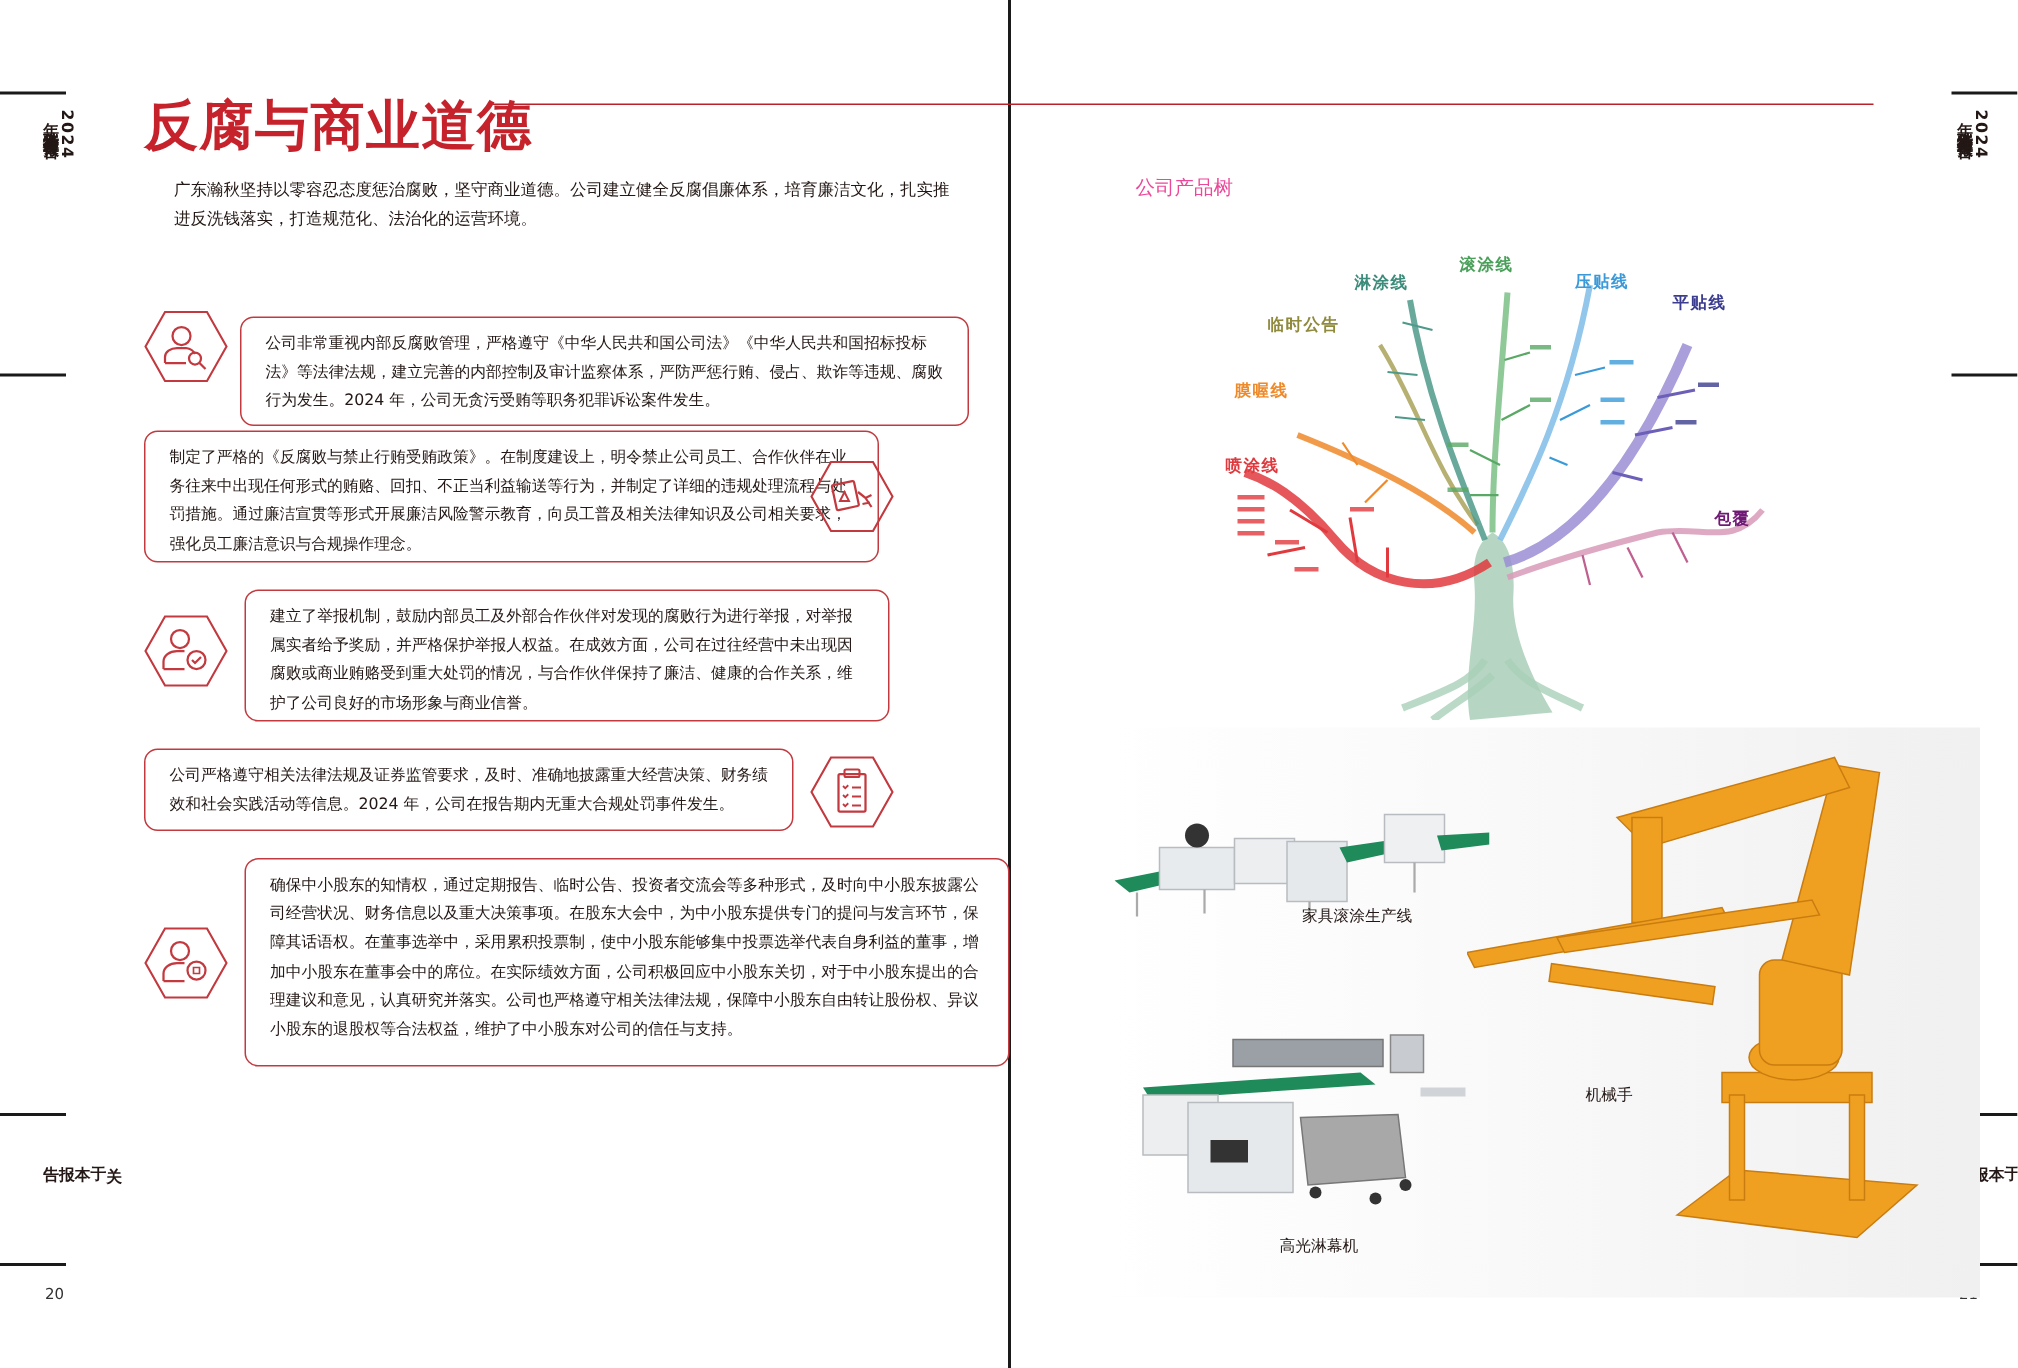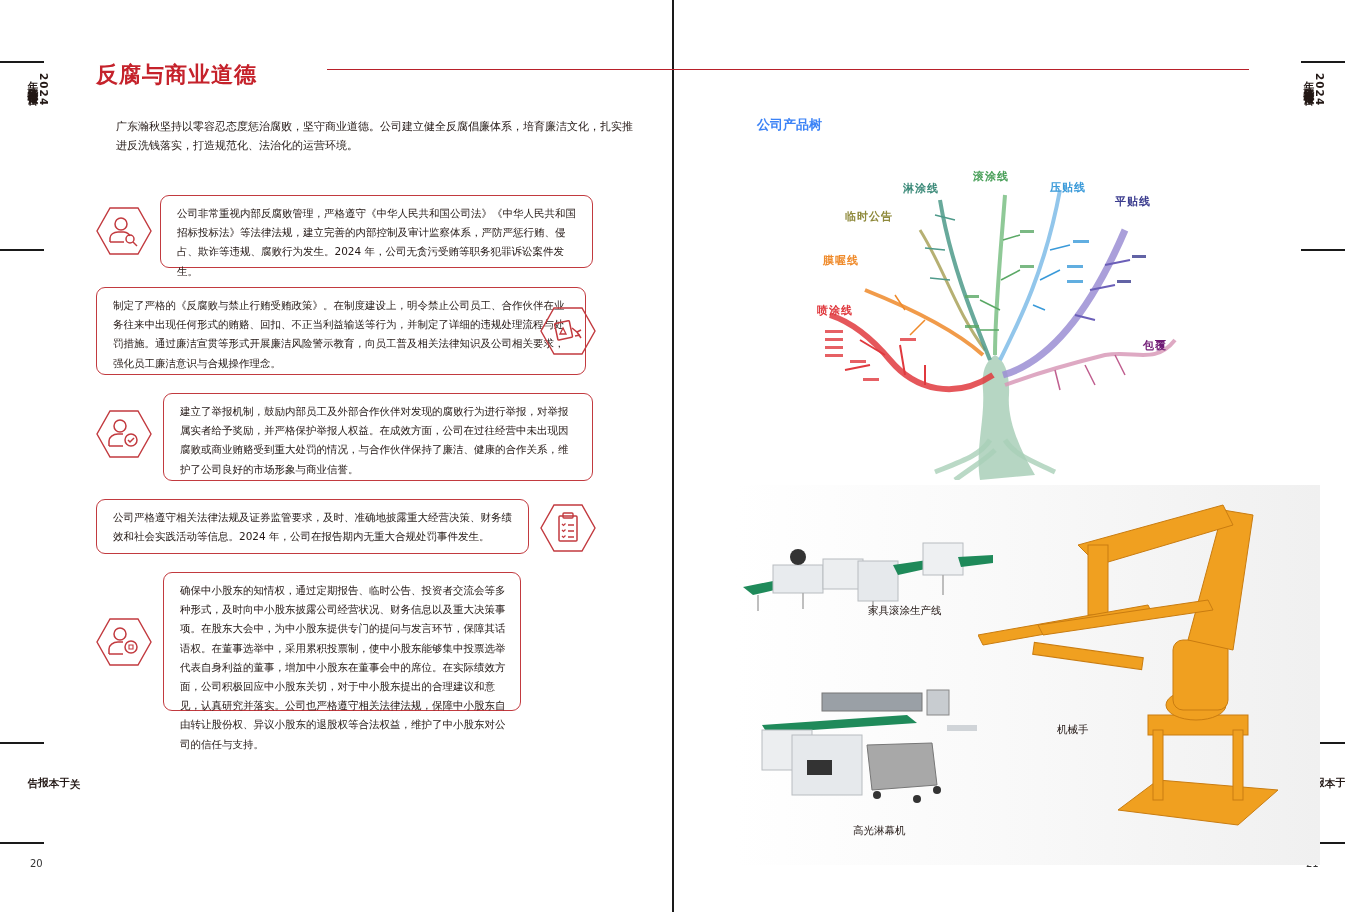--- a/index.html
+++ b/index.html
@@ -13,28 +13,28 @@
   .side-tab { position:absolute; width:44px; }
   .side-tab .rule { position:absolute; left:0; width:44px; height:1.5px; background:#1a1a1a; }
   .side-text { position:absolute; writing-mode:vertical-rl; font-size:10.5px; letter-spacing:1px; color:#231815; font-weight:bold; line-height:1; }
   .page-num { position:absolute; font-size:10px; color:#333; }
 
   .left-tab-top { left:0; top:61px; }
   .right-tab-top { left:1301px; top:61px; }
   .left-tab-bot { left:0; top:742px; }
   .right-tab-bot { left:1301px; top:742px; }
 
-  .page-title { position:absolute; left:96px; top:60px; font-size:22px; font-weight:bold; color:#c5222b; letter-spacing:1px; }
+  .page-title { position:absolute; left:96px; top:60px; font-size:36px; font-weight:bold; color:#c5222b; letter-spacing:1px; }
   .intro { position:absolute; left:96px; top:117px; width:520px; font-size:11px; line-height:19px; color:#231815;margin-left:20px; }
 
   .card { position:absolute; border:1.3px solid #c23a3f; border-radius:9px; background:#fff; font-size:10.5px; line-height:19.2px; color:#231815; padding:8px 14px 8px 16px; }
   .hex { position:absolute; width:58px; height:50px; }
   .hex svg { width:100%; height:100%; display:block; }
 
-  .subtitle { position:absolute; left:757px; top:116px; font-size:13px; font-weight:bold; color:#3b82f6; }
+  .subtitle { position:absolute; left:757px; top:116px; font-size:13px; font-weight:normal; color:#ec4899; }
 
   .tree-wrap { position:absolute; left:805px; top:160px; width:380px; height:320px; }
   .tree-wrap svg { width:100%; height:100%; }
   .branch-label { position:absolute; font-family:"DejaVu Serif", serif; font-weight:bold; font-size:11px; letter-spacing:1px; }
 
   .photo-area { position:absolute; left:735px; top:485px; width:585px; height:380px; background:linear-gradient(90deg,#ffffff 0%,#fafafa 40%,#f0f0f0 100%); }
   .photo-label { position:absolute; font-size:10.5px; color:#231815; }
 </style>
 </head>
 <body>
@@ -74,21 +74,21 @@
 <div class="hex" style="left:95px; top:206px;">
   <svg viewBox="0 0 58 50">
       <polygon points="15,2 43,2 56,25 43,48 15,48 2,25" fill="none" stroke="#c23a3f" stroke-width="1.4"></polygon>
     <circle cx="26" cy="18" r="6" fill="none" stroke="#c23a3f" stroke-width="1.5"></circle>
     <path d="M15 36 v-4 a8 6 0 0 1 8-6 h6 a8 6 0 0 1 6 4" fill="none" stroke="#c23a3f" stroke-width="1.5"></path>
     <path d="M15 36 h14" stroke="#c23a3f" stroke-width="1.5"></path>
     <circle cx="35" cy="33" r="4" fill="none" stroke="#c23a3f" stroke-width="1.5"></circle>
     <line x1="38" y1="36" x2="42" y2="40" stroke="#c23a3f" stroke-width="1.5"></line>
   </svg>
 </div>
-<div class="card" style="left:160px; top:195px; width:433px; height:73px;">
+<div class="card" style="left:160px; top:211px; width:486px; height:73px;">
   <span>公司非常重视内部反腐败管理，严格遵守《中华人民共和国公司法》《中华人民共和国招标投标法》等法律法规，建立完善的内部控制及审计监察体系，严防严惩行贿、侵占、欺诈等违规、腐败行为发生。2024 年，公司无贪污受贿等职务犯罪诉讼案件发生。</span>
 </div>
 
 <div class="card" style="left:96px; top:287px; width:490px; height:88px;">
   <span>制定了严格的《反腐败与禁止行贿受贿政策》。在制度建设上，明令禁止公司员工、合作伙伴在业务往来中出现任何形式的贿赂、回扣、不正当利益输送等行为，并制定了详细的违规处理流程与处罚措施。通过廉洁宣贯等形式开展廉洁风险警示教育，向员工普及相关法律知识及公司相关要求，强化员工廉洁意识与合规操作理念。</span>
 </div>
 <div class="hex" style="left:539px; top:306px;">
   <svg viewBox="0 0 58 50">
       <polygon points="15,2 43,2 56,25 43,48 15,48 2,25" fill="none" stroke="#c23a3f" stroke-width="1.4"></polygon>
     <rect x="17" y="16" width="15" height="17" rx="1" transform="rotate(-12 24 24)" fill="none" stroke="#c23a3f" stroke-width="1.5"></rect>
@@ -127,21 +127,21 @@
 <div class="hex" style="left:95px; top:617px;">
   <svg viewBox="0 0 58 50">
       <polygon points="15,2 43,2 56,25 43,48 15,48 2,25" fill="none" stroke="#c23a3f" stroke-width="1.4"></polygon>
     <circle cx="25" cy="17" r="6" fill="none" stroke="#c23a3f" stroke-width="1.5"></circle>
     <path d="M14 37 v-5 a9 7 0 0 1 9-7 h5" fill="none" stroke="#c23a3f" stroke-width="1.5"></path>
     <path d="M14 37 h14" stroke="#c23a3f" stroke-width="1.5"></path>
     <circle cx="36" cy="30" r="6" fill="none" stroke="#c23a3f" stroke-width="1.5"></circle>
     <path d="M34 28 h4 v4 h-4 z" fill="none" stroke="#c23a3f" stroke-width="1.1"></path>
   </svg>
 </div>
-<div class="card" style="left:163px; top:572px; width:358px; height:139px;">
+<div class="card" style="left:163px; top:572px; width:510px; height:139px;">
   <span>确保中小股东的知情权，通过定期报告、临时公告、投资者交流会等多种形式，及时向中小股东披露公司经营状况、财务信息以及重大决策事项。在股东大会中，为中小股东提供专门的提问与发言环节，保障其话语权。在董事选举中，采用累积投票制，使中小股东能够集中投票选举代表自身利益的董事，增加中小股东在董事会中的席位。在实际绩效方面，公司积极回应中小股东关切，对于中小股东提出的合理建议和意见，认真研究并落实。公司也严格遵守相关法律法规，保障中小股东自由转让股份权、异议小股东的退股权等合法权益，维护了中小股东对公司的信任与支持。</span>
 </div>
 
 <h2 class="subtitle">公司产品树</h2>
 
 <div class="tree-wrap">
   <svg viewBox="0 0 380 320">
 
     <path d="M175 320 C170 290 180 260 178 230 C176 210 182 200 190 195 C200 200 205 215 204 235 C202 260 215 290 230 315" fill="#a9cfb8" opacity="0.85"></path>
     <path d="M130 312 C160 300 175 295 185 280 M250 312 C225 300 210 295 200 280 M150 320 C170 305 180 300 190 290" stroke="#a9cfb8" stroke-width="5" fill="none" opacity="0.8"></path>

